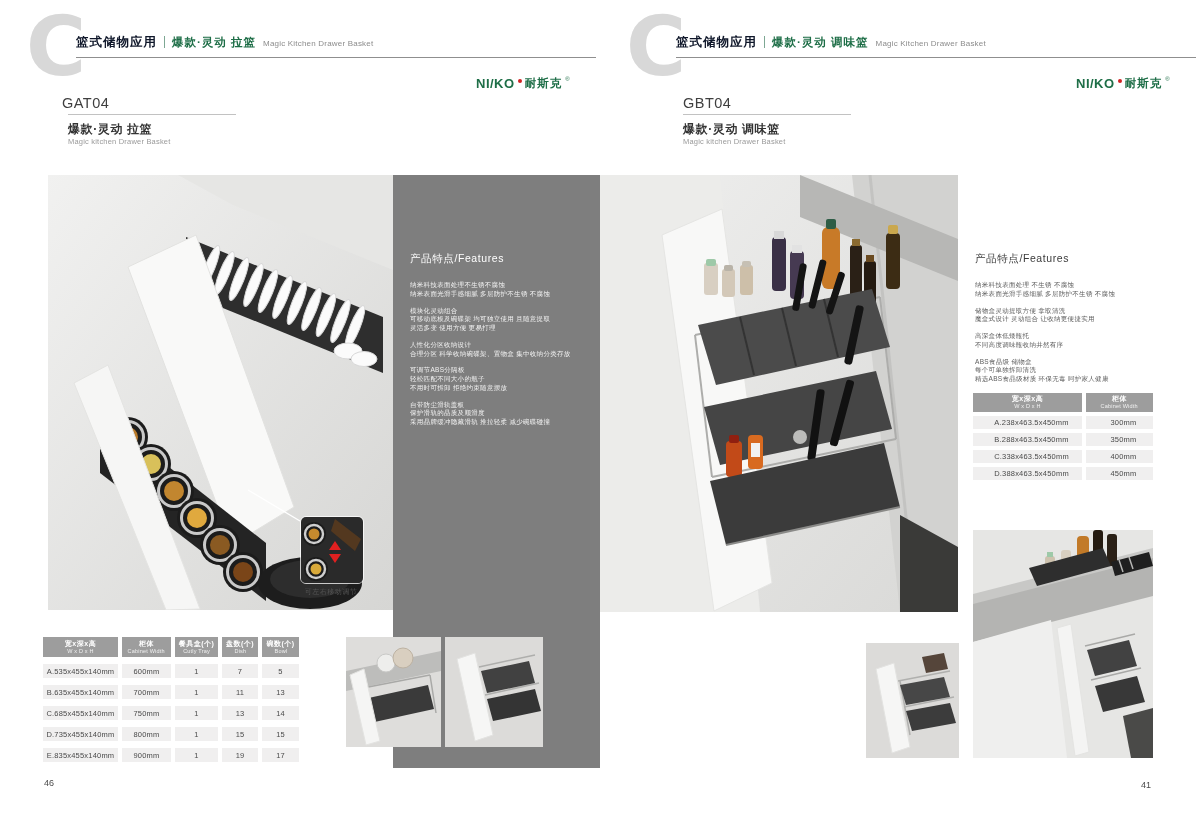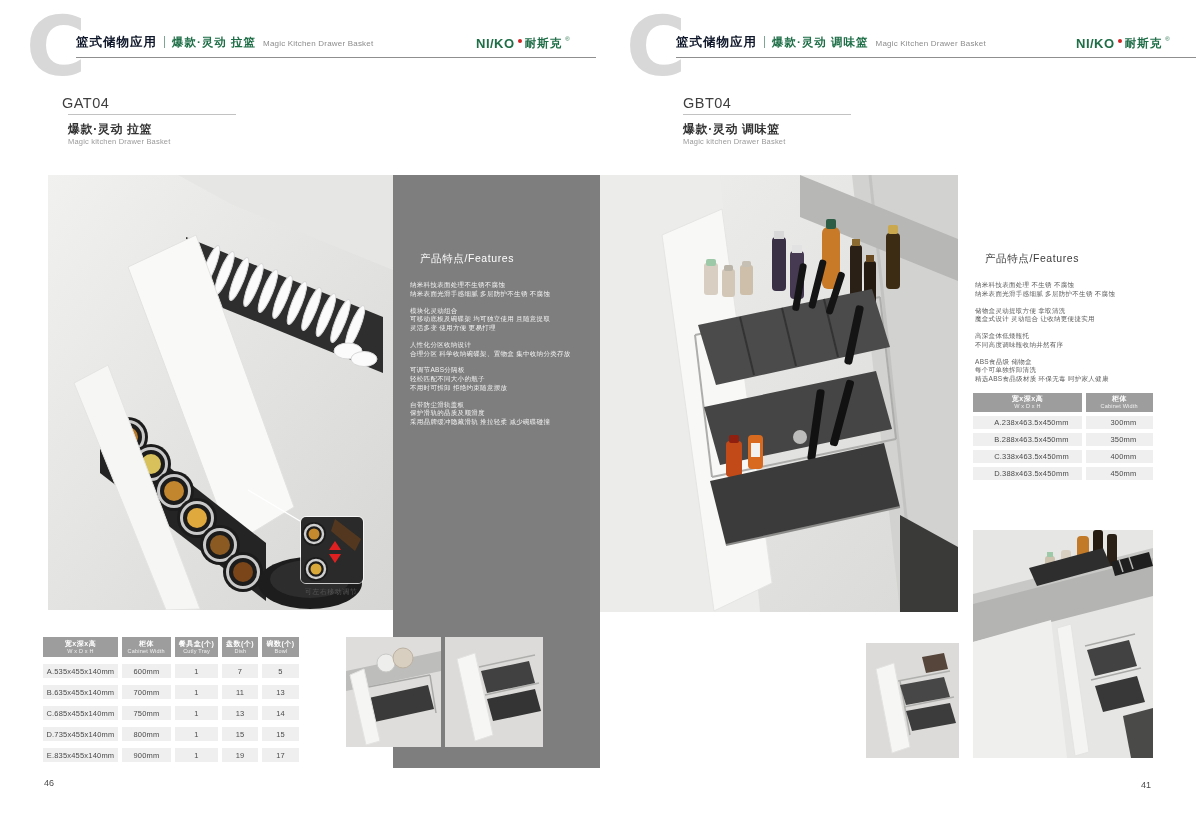--- a/index.html
+++ b/index.html
@@ -7,37 +7,37 @@
          font-family:"Liberation Sans",sans-serif;color:#3a3a3a;}
   
   .c-mark{position:absolute;font-family:"DejaVu Sans",sans-serif;font-weight:bold;
           font-size:82px;line-height:78px;color:#d8d8d8;z-index:0;}
   .hdr{position:absolute;display:flex;align-items:baseline;gap:7px;z-index:2;white-space:nowrap;}
   .hdr-cat{font-size:12.5px;font-weight:bold;color:#0f172a;letter-spacing:1px;}
   .hdr-div{display:inline-block;width:1px;height:12px;background:#7da793;transform:translateY(2px);}
   .hdr-series{font-size:11.5px;font-weight:bold;color:#1e6e47;letter-spacing:1px;}
   .hdr-en{font-size:8px;color:#8c8c8c;letter-spacing:.2px;}
   .rule{position:absolute;height:1px;background:#8f8f8f;z-index:1;}
-  .logo{position:absolute;display:flex;align-items:flex-end;gap:3px;z-index:2;white-space:nowrap;}
+  .logo{position:absolute;display:flex;align-items:flex-end;gap:3px;z-index:2;white-space:nowrap;margin-top:40px;}
   .logo-en{font-size:13px;font-weight:bold;color:#1e6e47;letter-spacing:.5px;}
   .logo-dot{width:4px;height:4px;border-radius:50%;background:#cf2222;align-self:flex-start;margin-top:3px;}
   .logo-cn{font-size:11.5px;font-weight:bold;color:#1e6e47;letter-spacing:1px;}
   .logo-reg{font-size:6px;color:#1e6e47;align-self:flex-start;}
   
   .pcode{position:absolute;font-size:14.5px;color:#3f3f3f;letter-spacing:.5px;}
   .pcode-rule{position:absolute;height:1px;background:#c2c2c2;}
   .pname{position:absolute;font-size:12px;font-weight:bold;color:#333;letter-spacing:.6px;}
   .pname-en{position:absolute;font-size:7.5px;color:#9a9a9a;letter-spacing:.2px;}
   
   .photo{position:absolute;overflow:hidden;}
   .photo svg{display:block;width:100%;height:100%;}
   
   .panel{position:absolute;background:#7e7e7e;}
   .features{position:absolute;z-index:2;}
-  .f-title{font-size:10.5px;letter-spacing:.6px;margin:0 0 15px 10px;}
+  .f-title{font-size:10.5px;letter-spacing:.6px;margin:0 0 15px 0;}
   .features.on-gray .f-title{color:#ffffff;}
   .features.on-white .f-title{color:#3a3a3a;}
   .fgroup{margin:0 0 8px 0;}
   .fgroup p{margin:0;font-size:6.5px;line-height:1.35;letter-spacing:.3px;}
   .features.on-gray .fgroup p{color:#f2f2f2;}
   .features.on-white .fgroup p{color:#5c5c5c;}
   
   .inset{position:absolute;border-radius:6px;overflow:hidden;border:1px solid rgba(255,255,255,.75);z-index:3;}
   .inset svg{display:block;width:100%;height:100%;}
   .inset-cap{position:absolute;font-size:7px;color:#555;text-align:center;z-index:3;letter-spacing:.5px;}

